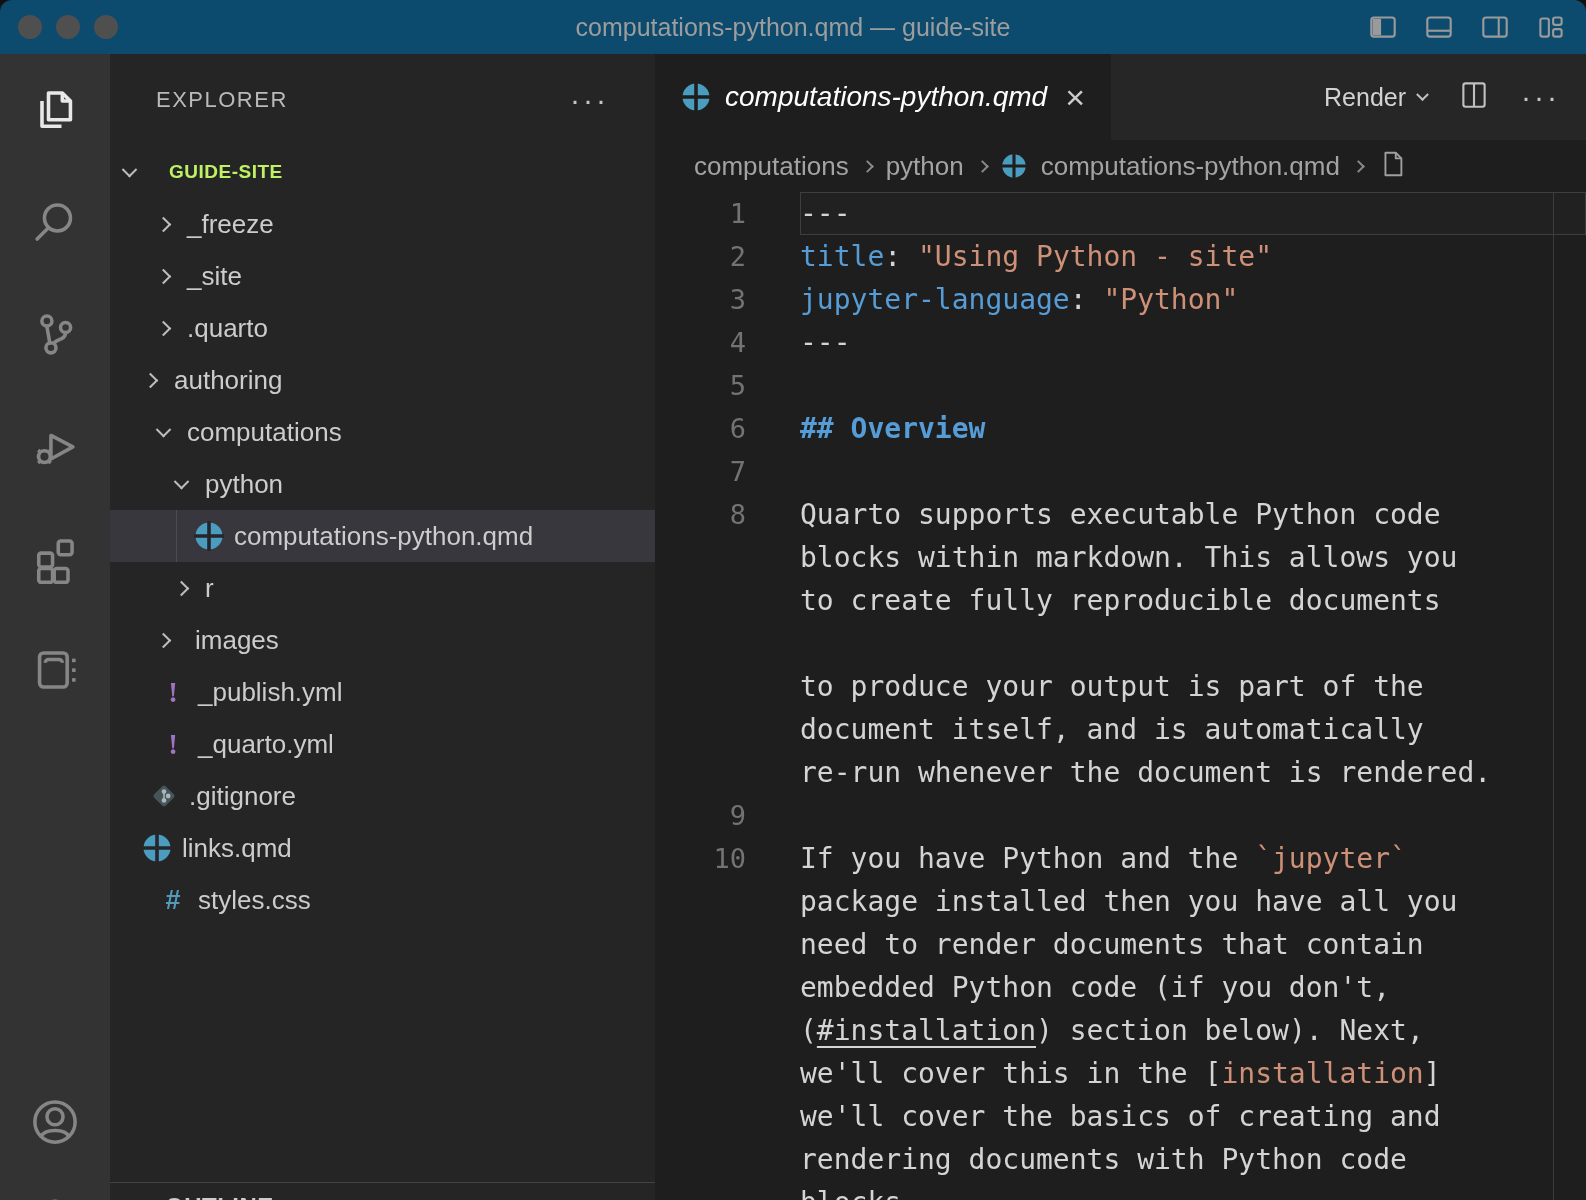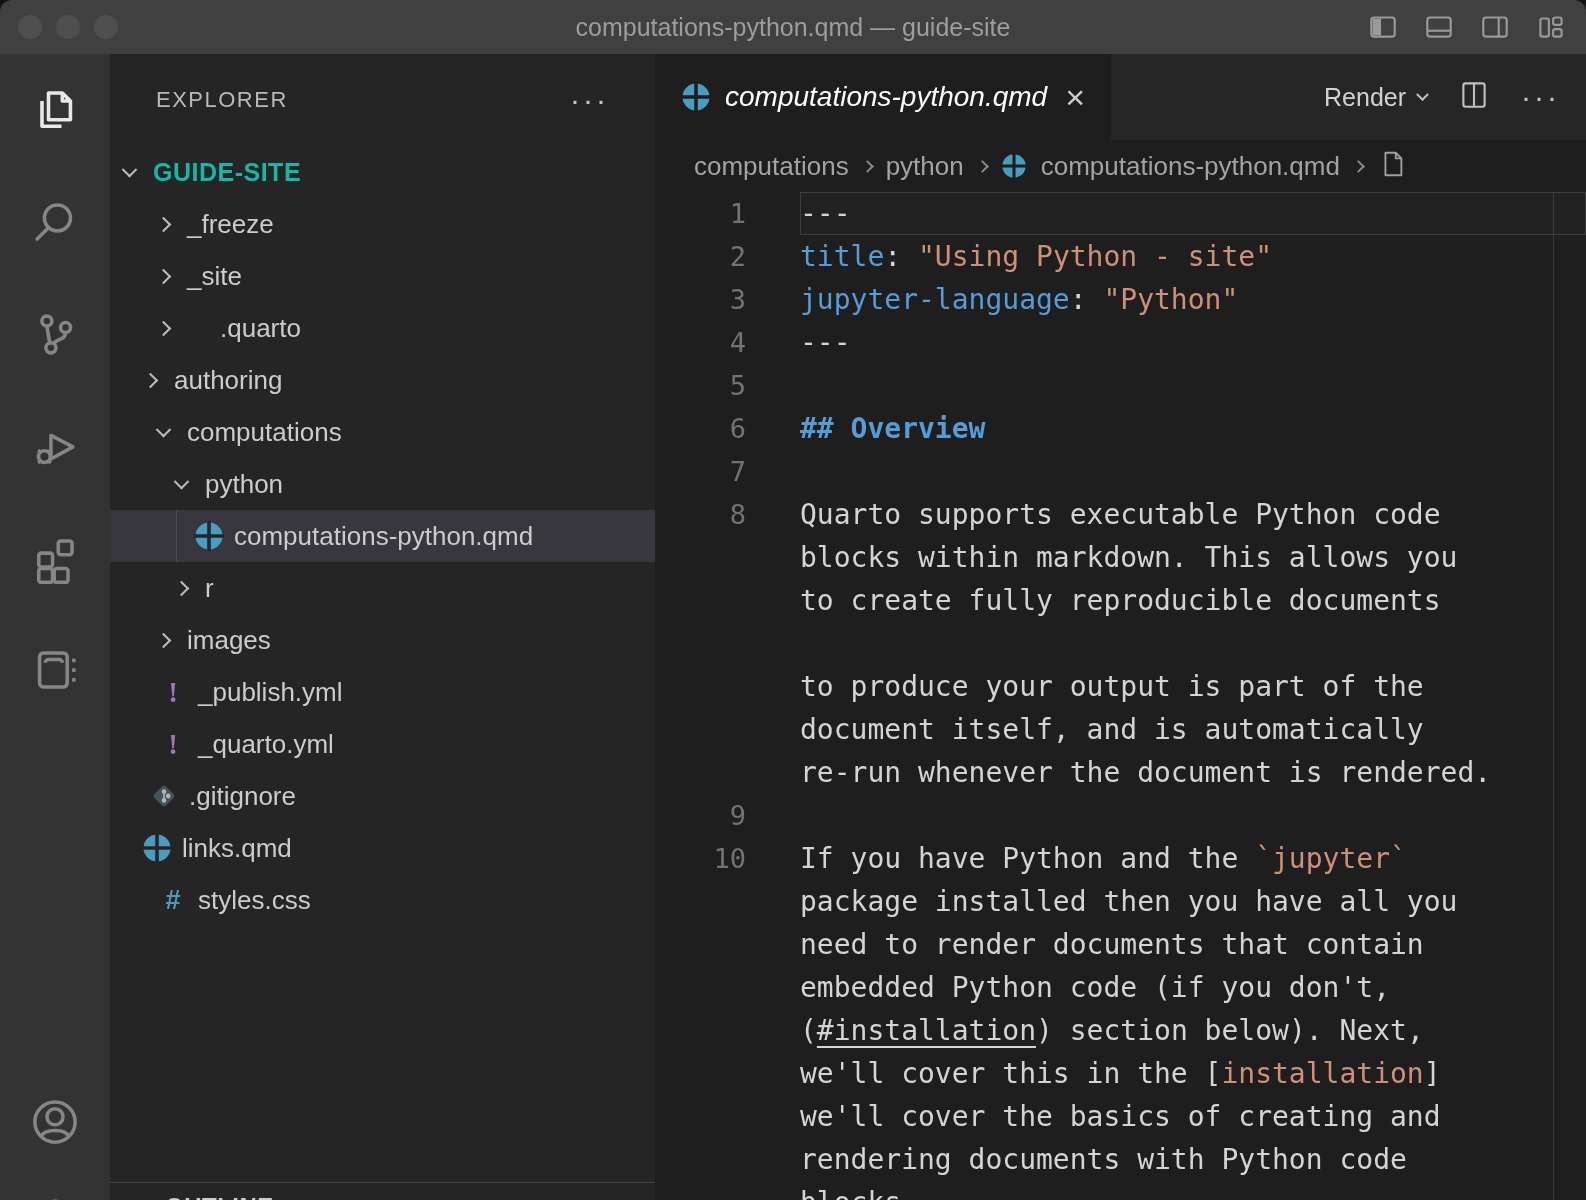--- a/index.html
+++ b/index.html
@@ -2,21 +2,21 @@
 <html><head>
 <meta charset="utf-8">
 <style>
   * { margin:0; padding:0; box-sizing:border-box; }
   html,body { background:#111; }
   body { font-family:"Liberation Sans", sans-serif; }
   .window { position:relative; width:1586px; height:1200px; background:#1e1e1e;
             border-radius:12px 12px 0 0; overflow:hidden; }
 
   
-  .titlebar { position:relative; height:54px; background:#404040; display:flex; align-items:center; }
+  .titlebar { position:relative; height:54px; background:#0c4a6e; display:flex; align-items:center; }
   .traffic { display:flex; gap:14px; padding-left:18px; }
   .traffic span { width:24px; height:24px; border-radius:50%; background:#4f4f4f; display:block; }
   .win-title { position:absolute; left:0; right:0; text-align:center; color:#9d9d9d; font-size:25px; }
   .win-actions { position:absolute; right:18px; top:0; height:54px; display:flex; align-items:center; gap:22px; }
   .win-actions svg { display:block; }
 
   
   .main { display:flex; height:1146px; }
 
   
@@ -28,21 +28,21 @@
 
   
   .sidebar { width:545px; background:#252526; position:relative; overflow:hidden; }
   .sb-header { height:92px; display:flex; align-items:center; justify-content:space-between; padding:0 46px 0 46px; }
   .sb-title { color:#bababa; font-size:22px; letter-spacing:1.5px; }
   .dots { color:#c5c5c5; font-size:30px; letter-spacing:3px; line-height:10px; }
   .tree-row { height:52px; display:flex; align-items:center; color:#cccccc; font-size:26px; position:relative; cursor:pointer; }
   .tree-row.selected { background:#37373d; }
   .tree-row .guide { position:absolute; left:66px; top:0; bottom:0; width:1px; background:#4c4c52; }
   .tree-row .label { white-space:nowrap; }
-  .tree-row.root .label { font-weight:bold; color:#14b8a6; font-size:25px; letter-spacing:.5px; }
+  .tree-row.root .label { font-weight:bold; color:#bef264; font-size:19px; letter-spacing:.5px;margin-left:16px; }
   .chev { display:inline-block; width:11px; height:11px; border-right:2px solid #bdbdbd; border-bottom:2px solid #bdbdbd; flex:none; }
   .chev.right { transform:rotate(-45deg); }
   .chev.down  { transform:rotate(45deg) translate(-2px,-2px); }
   .ic { flex:none; display:inline-flex; align-items:center; justify-content:center; width:30px; height:30px; }
   .ic-yaml { color:#a074c4; font-weight:bold; font-size:29px; font-family:"Liberation Serif",serif; }
   .ic-css  { color:#519aba; font-weight:bold; font-size:27px; }
   .outline { position:absolute; left:0; right:0; bottom:0; height:18px; border-top:1px solid #434344; overflow:hidden; }
   .outline-row { display:flex; align-items:center; gap:16px; padding:10px 0 0 28px; color:#cccccc; font-weight:bold; font-size:24px; letter-spacing:.5px; }
 
   
@@ -195,21 +195,21 @@
             <span class="label">GUIDE-SITE</span>
           </div>
           <div class="tree-row" style="padding-left: 48px;">
             <span class="chev right" style="margin-right:18px;"></span>
             <span class="label">_freeze</span>
           </div>
           <div class="tree-row" style="padding-left: 48px;">
             <span class="chev right" style="margin-right:18px;"></span>
             <span class="label">_site</span>
           </div>
-          <div class="tree-row" style="padding-left: 48px; gap: 33px;">
+          <div class="tree-row" style="padding-left: 48px;">
             <span class="chev right" style="margin-right:18px;"></span>
             <span class="label">.quarto</span>
           </div>
           <div class="tree-row" style="padding-left: 35px;">
             <span class="chev right" style="margin-right:18px;"></span>
             <span class="label">authoring</span>
           </div>
           <div class="tree-row" style="padding-left: 48px;">
             <span class="chev down" style="margin-right:18px;"></span>
             <span class="label">computations</span>
@@ -225,21 +225,21 @@
                 <circle cx="10" cy="10" r="9" fill="#4a9dbe"></circle>
                 <path d="M10 0v20M0 10h20" stroke="#26262a" stroke-width="2.4"></path>
               </svg>
             </span>
             <span class="label">computations-python.qmd</span>
           </div>
           <div class="tree-row" style="padding-left: 66px;">
             <span class="chev right" style="margin-right:18px;"></span>
             <span class="label">r</span>
           </div>
-          <div class="tree-row" style="padding-left: 48px;">
+          <div class="tree-row" style="padding-left: 48px; gap: 8px;">
             <span class="chev right" style="margin-right:18px;"></span>
             <span class="label">images</span>
           </div>
           <div class="tree-row" style="padding-left: 48px;">
             <span style="margin-right:10px;" class="ic ic-yaml">!</span>
             <span class="label">_publish.yml</span>
           </div>
           <div class="tree-row" style="padding-left: 48px;">
             <span style="margin-right:10px;" class="ic ic-yaml">!</span>
             <span class="label">_quarto.yml</span>

